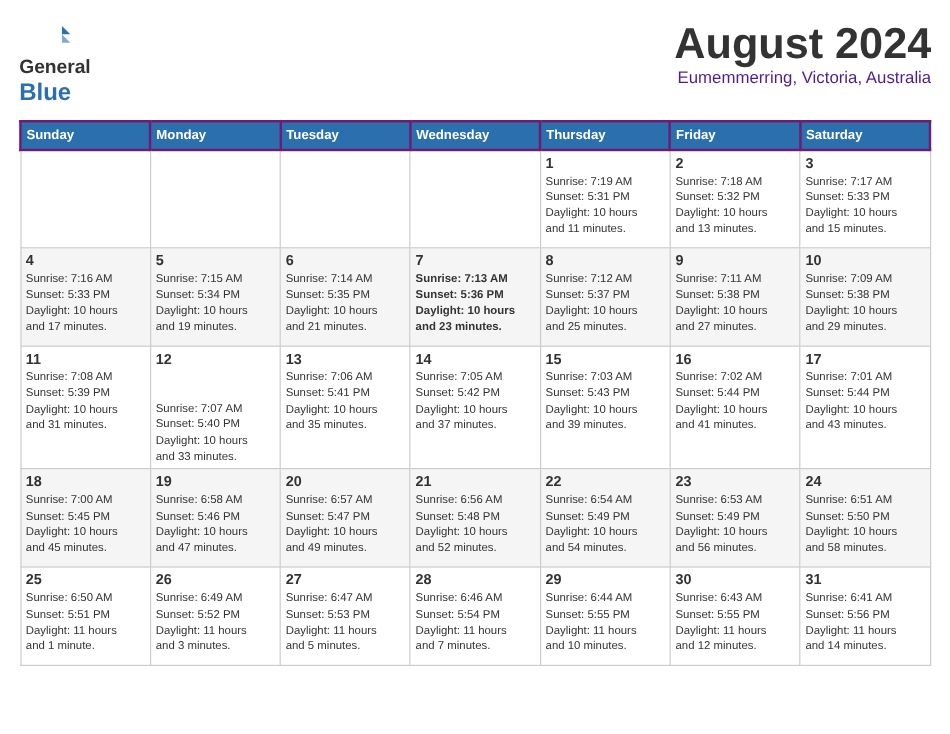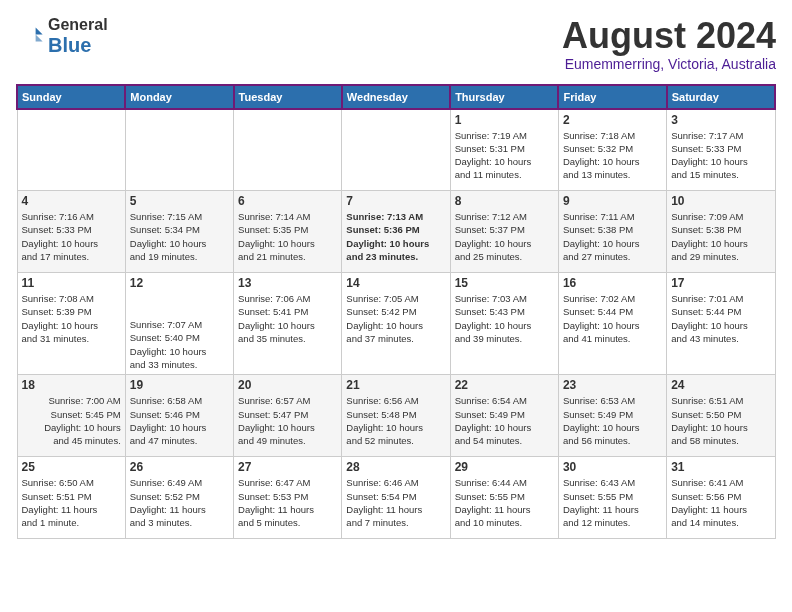--- a/index.html
+++ b/index.html
@@ -13,20 +13,21 @@
     .header {
       display: flex;
       justify-content: space-between;
       align-items: flex-start;
       margin-bottom: 12px;
     }
     .logo {
       display: flex;
       align-items: center;
       gap: 4px;
+      flex-direction: column;
     }
     .logo-text {
       display: flex;
       flex-direction: column;
       line-height: 1.1;
     }
     .logo-general {
       font-size: 16px;
       font-weight: bold;
       color: #333;
@@ -254,21 +255,21 @@
           <span class="day-number">17</span>
           <div class="day-info" style="white-space: pre-line;">Sunrise: 7:01 AM
 Sunset: 5:44 PM
 Daylight: 10 hours
 and 43 minutes.</div>
         </td>
       </tr>
       <tr>
         <td>
           <span class="day-number">18</span>
-          <div class="day-info" style="white-space: pre-line; text-align: right;">Sunrise: 7:00 AM
+          <div class="day-info" style="white-space: pre-line;">Sunrise: 7:00 AM
 Sunset: 5:45 PM
 Daylight: 10 hours
 and 45 minutes.</div>
         </td>
         <td>
           <span class="day-number">19</span>
           <div class="day-info" style="white-space: pre-line;">Sunrise: 6:58 AM
 Sunset: 5:46 PM
 Daylight: 10 hours
 and 47 minutes.</div>

